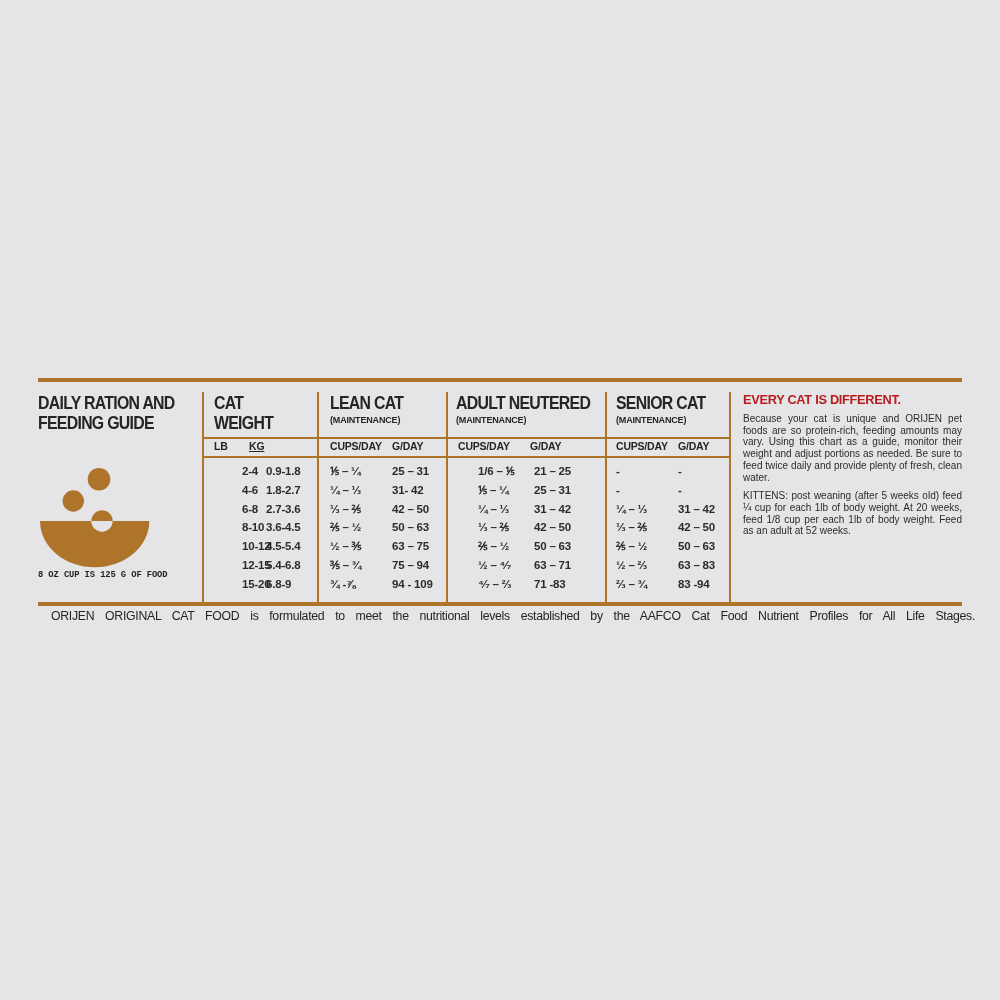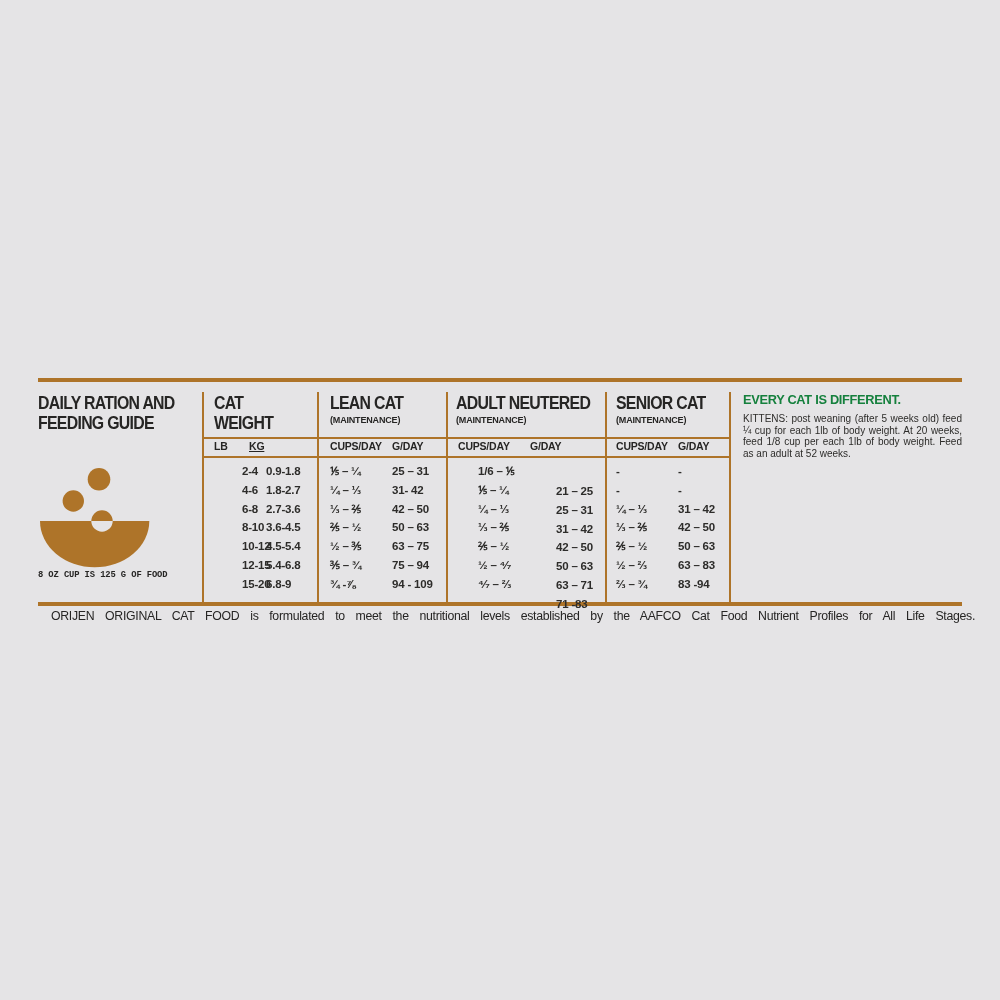--- a/index.html
+++ b/index.html
@@ -31,21 +31,21 @@
   .colvals div{
     font-size:11.5px;font-weight:700;line-height:18.8px;height:18.8px;
     letter-spacing:-0.2px;color:#2d2c2a;white-space:nowrap;
   }
   .note{
     position:absolute;left:38px;top:570px;font-size:8.8px;font-weight:700;
     letter-spacing:-0.1px;color:#262524;white-space:nowrap;font-family:Liberation Mono, monospace;
   }
   .info{position:absolute;left:743px;top:392px;width:219px;}
   .info-heading{
-    font-size:12.8px;font-weight:700;letter-spacing:-0.3px;color:#15803d;
+    font-size:12.8px;font-weight:700;letter-spacing:-0.3px;color:#b91c1c;
     margin:0 0 6px 0;white-space:nowrap;
   }
   .info p{
     font-size:10px;line-height:11.7px;margin:0 0 7px 0;
     text-align:justify;color:#2d2c2a;
   }
   .footer-note{
     position:absolute;left:51px;top:609px;width:924px;
     font-size:12.3px;font-weight:400;letter-spacing:-0.3px;color:#262524;
     text-align:justify;text-align-last:justify;
@@ -140,21 +140,21 @@
   </div>
   <div class="colvals" style="left:458px;margin-left:20px;">
     <div>1/6 – ⅕</div>
     <div>⅕ – ¼</div>
     <div>¼ – ⅓</div>
     <div>⅓ – ⅖</div>
     <div>⅖ – ½</div>
     <div>½ – ⁴⁄₇</div>
     <div>⁴⁄₇ – ⅔</div>
   </div>
-  <div class="colvals" style="left:556px;margin-top:20px;">
+  <div class="colvals" style="left:534px;">
     <div>21 – 25</div>
     <div>25 – 31</div>
     <div>31 – 42</div>
     <div>42 – 50</div>
     <div>50 – 63</div>
     <div>63 – 71</div>
     <div>71 -83</div>
   </div>
   <div class="colvals" style="left:616px;">
     <div>-</div>
@@ -170,18 +170,19 @@
     <div>-</div>
     <div>31 – 42</div>
     <div>42 – 50</div>
     <div>50 – 63</div>
     <div>63 – 83</div>
     <div>83 -94</div>
   </div>
 
   <div class="info">
     <div class="info-heading">EVERY CAT IS DIFFERENT.</div>
+    <p>Because your cat is unique and ORIJEN pet foods are so protein-rich, feeding amounts may vary. Using this chart as a guide, monitor their weight and adjust portions as needed. Be sure to feed twice daily and provide plenty of fresh, clean water.</p>
     <p>KITTENS: post weaning (after 5 weeks old) feed ¼ cup for each 1lb of body weight. At 20 weeks, feed 1/8 cup per each 1lb of body weight. Feed as an adult at 52 weeks.</p>
   </div>
 
   <div class="footer-note">ORIJEN ORIGINAL CAT FOOD is formulated to meet the nutritional levels established by the AAFCO Cat Food Nutrient Profiles for All Life Stages.</div>
 
 </div>
 
 </body></html>

